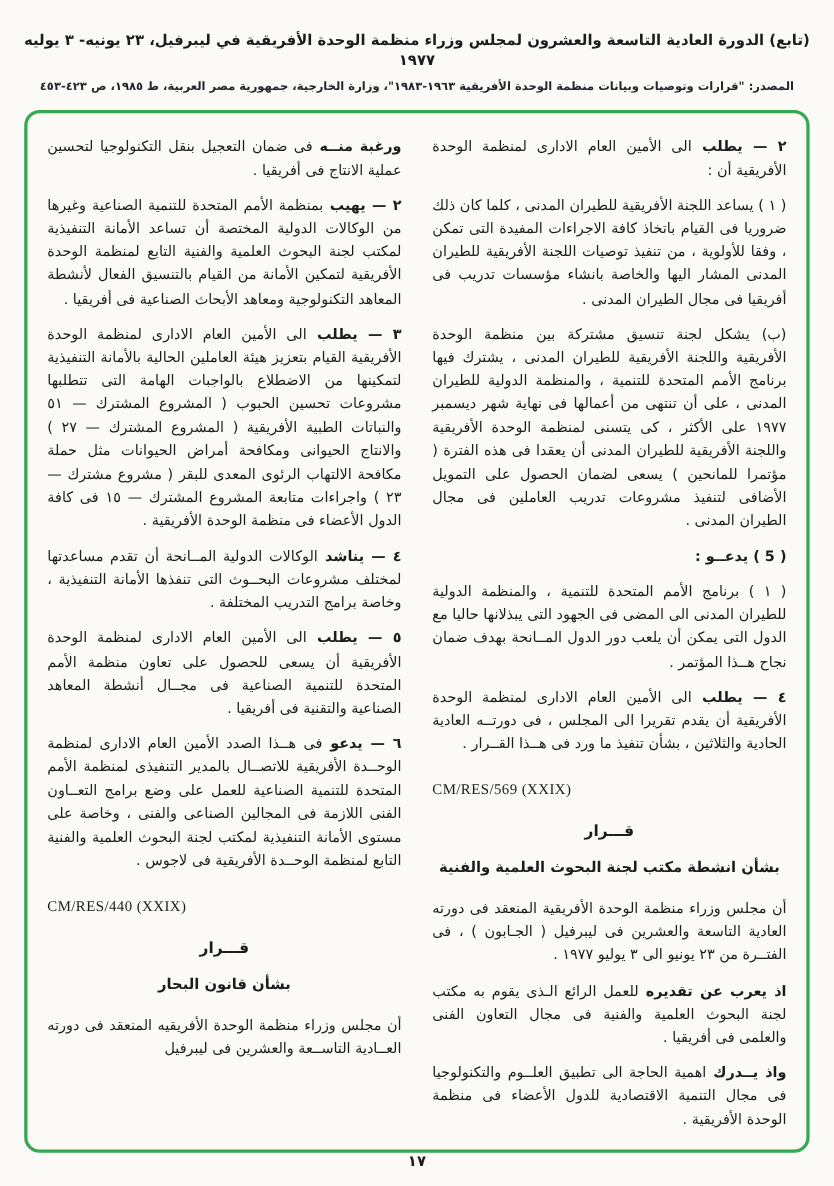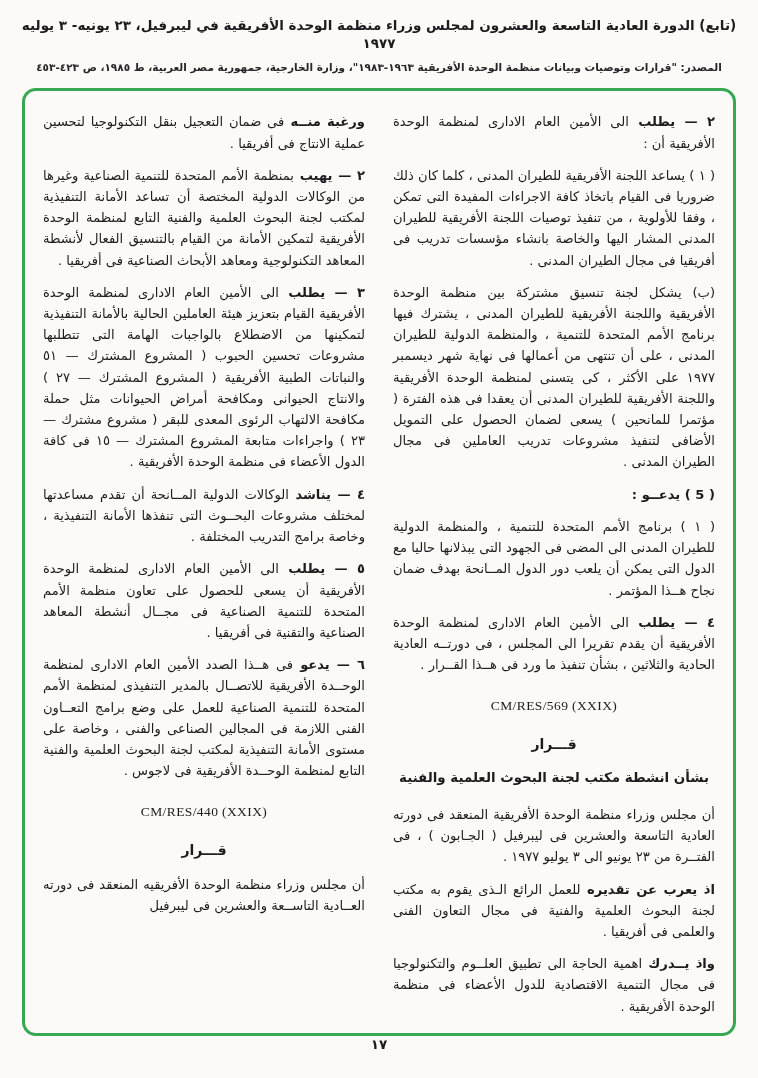--- a/index.html
+++ b/index.html
@@ -12,21 +12,21 @@
   body {
     width: 758px;
     height: 1078px;
     overflow: hidden;
     background: var(--paper);
     color: var(--ink);
     font-family: "DejaVu Sans", sans-serif;
     position: relative;
   }
   .page-header {
-    padding-top: 16px;
+    padding-top: 28px;
     text-align: center;
     direction: rtl;
   }
   .header-line1 {
     font-size: 13.5px;
     font-weight: bold;
     line-height: 1.35;
     padding: 0 14px;
   }
   .header-line2 {
@@ -59,21 +59,21 @@
     line-height: 1.62;
     direction: rtl;
   }
   .block { margin: 0 0 11px; }
   .block.para { text-align: justify; }
   .block strong { font-weight: bold; }
   .block.code {
     font-family: "Liberation Serif", serif;
     font-size: 13.5px;
     letter-spacing: 0.4px;
-    text-align: center;
+    text-align: left;
     margin: 20px 0 16px;
   }
   .block.res-title {
     text-align: center;
     font-weight: bold;
     font-size: 14px;
     margin: 6px 0 12px;
   }
   .block.res-subject {
     text-align: center;
@@ -115,20 +115,21 @@
       </div>
     <div class="column">
         <div class="block para" dir="rtl"><strong>ورغبة منــه </strong>فى ضمان التعجيل بنقل التكنولوجيا لتحسين عملية الانتاج فى أفريقيا .</div>
         <div class="block para" dir="rtl"><strong>٢ — يهيب </strong>بمنظمة الأمم المتحدة للتنمية الصناعية وغيرها من الوكالات الدولية المختصة أن تساعد الأمانة التنفيذية لمكتب لجنة البحوث العلمية والفنية التابع لمنظمة الوحدة الأفريقية لتمكين الأمانة من القيام بالتنسيق الفعال لأنشطة المعاهد التكنولوجية ومعاهد الأبحاث الصناعية فى أفريقيا .</div>
         <div class="block para" dir="rtl"><strong>٣ — يطلب </strong>الى الأمين العام الادارى لمنظمة الوحدة الأفريقية القيام بتعزيز هيئة العاملين الحالية بالأمانة التنفيذية لتمكينها من الاضطلاع بالواجبات الهامة التى تتطلبها مشروعات تحسين الحبوب ( المشروع المشترك — ٥١ والنباتات الطبية الأفريقية ( المشروع المشترك — ٢٧ ) والانتاج الحيوانى ومكافحة أمراض الحيوانات مثل حملة مكافحة الالتهاب الرئوى المعدى للبقر ( مشروع مشترك — ٢٣ ) واجراءات متابعة المشروع المشترك — ١٥ فى كافة الدول الأعضاء فى منظمة الوحدة الأفريقية .</div>
         <div class="block para" dir="rtl"><strong>٤ — يناشد </strong>الوكالات الدولية المــانحة أن تقدم مساعدتها لمختلف مشروعات البحــوث التى تنفذها الأمانة التنفيذية ، وخاصة برامج التدريب المختلفة .</div>
         <div class="block para" dir="rtl"><strong>٥ — يطلب </strong>الى الأمين العام الادارى لمنظمة الوحدة الأفريقية أن يسعى للحصول على تعاون منظمة الأمم المتحدة للتنمية الصناعية فى مجــال أنشطة المعاهد الصناعية والتقنية فى أفريقيا .</div>
         <div class="block para" dir="rtl"><strong>٦ — يدعو </strong>فى هــذا الصدد الأمين العام الادارى لمنظمة الوحــدة الأفريقية للاتصــال بالمدير التنفيذى لمنظمة الأمم المتحدة للتنمية الصناعية للعمل على وضع برامج التعــاون الفنى اللازمة فى المجالين الصناعى والفنى ، وخاصة على مستوى الأمانة التنفيذية لمكتب لجنة البحوث العلمية والفنية التابع لمنظمة الوحــدة الأفريقية فى لاجوس .</div>
         <div class="block code" dir="ltr">CM/RES/440 (XXIX)</div>
         <div class="block res-title" dir="rtl">قـــرار</div>
+        <div class="block res-subject" dir="rtl">بشأن قانون البحار</div>
         <div class="block para" dir="rtl">أن مجلس وزراء منظمة الوحدة الأفريقيه المنعقد فى دورته العــادية التاســعة والعشرين فى ليبرفيل</div>
       </div>
   </div>
 </main>
 
 <footer class="page-footer">
   <span>١٧</span>
 </footer>
 
 </body></html>

